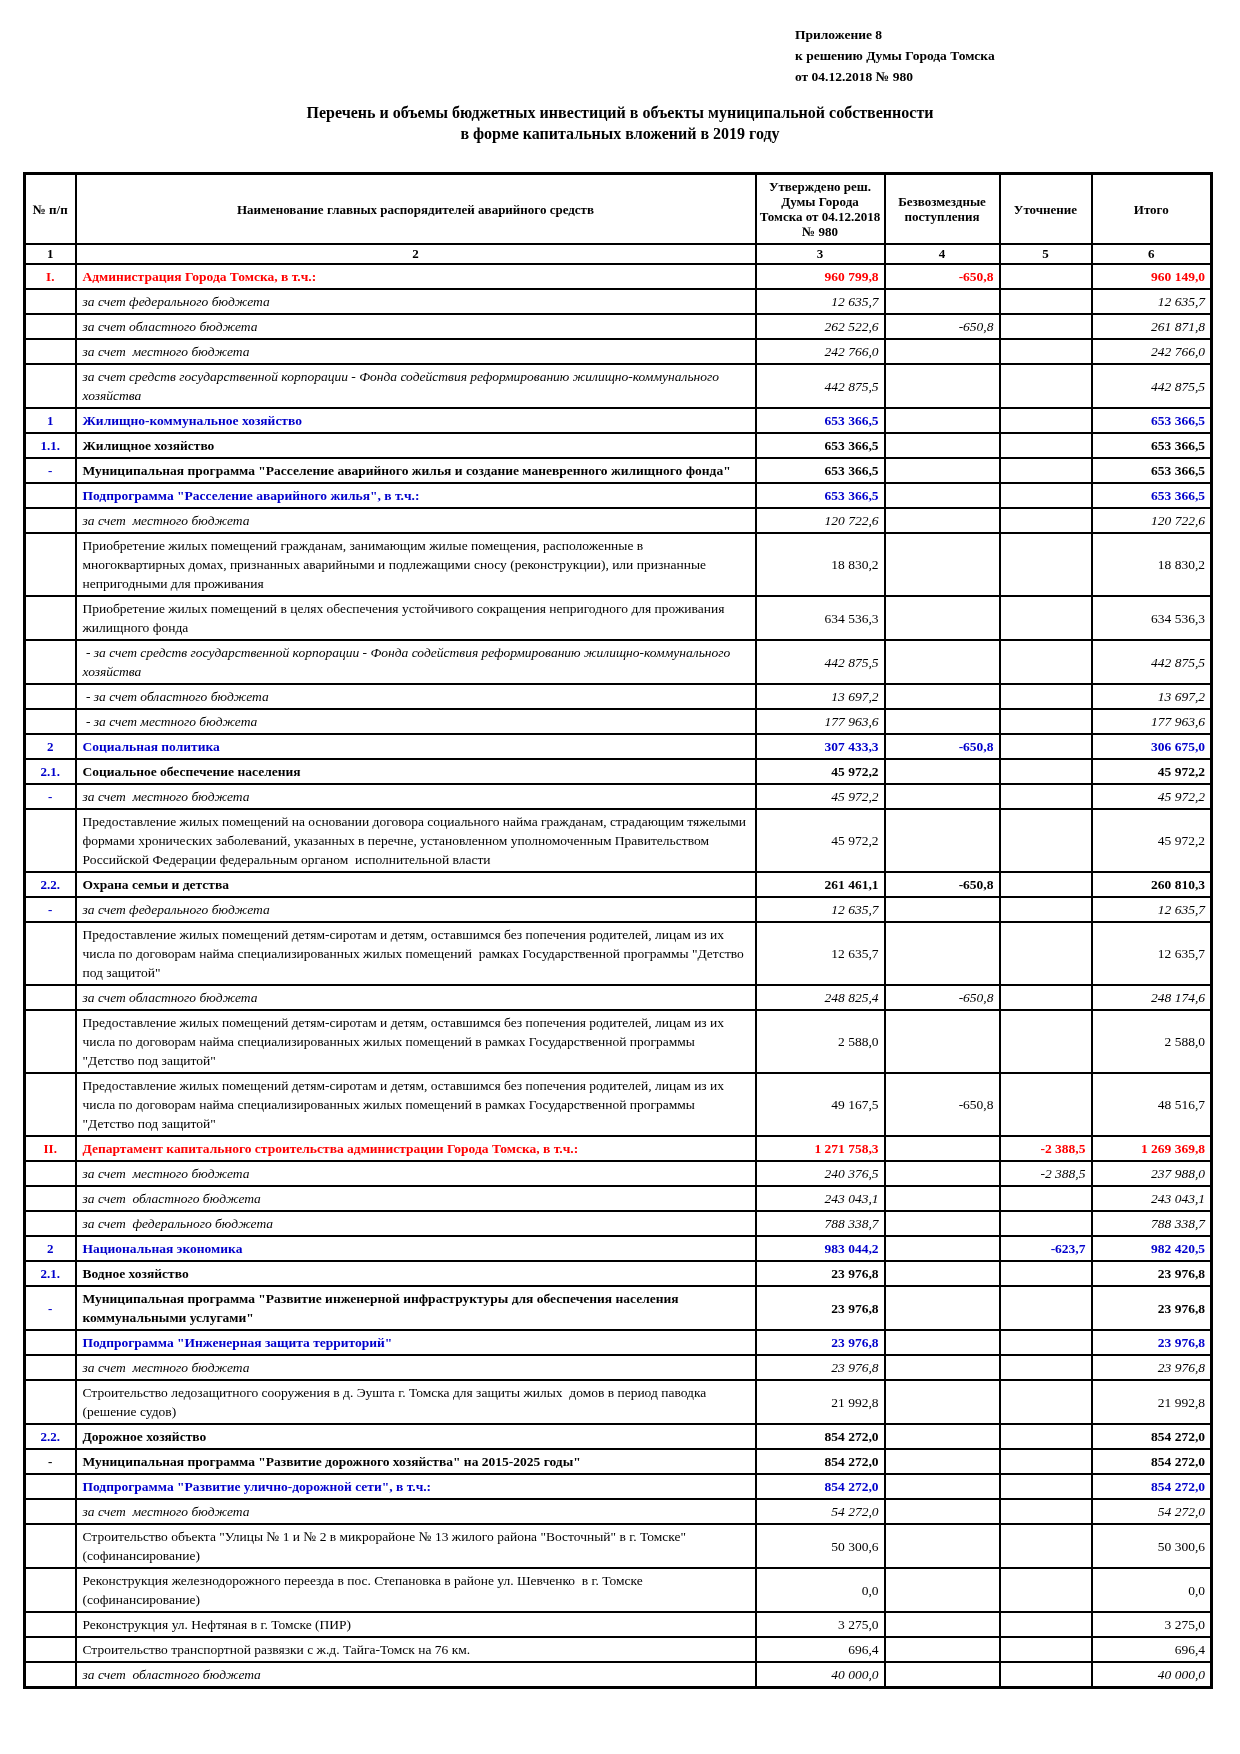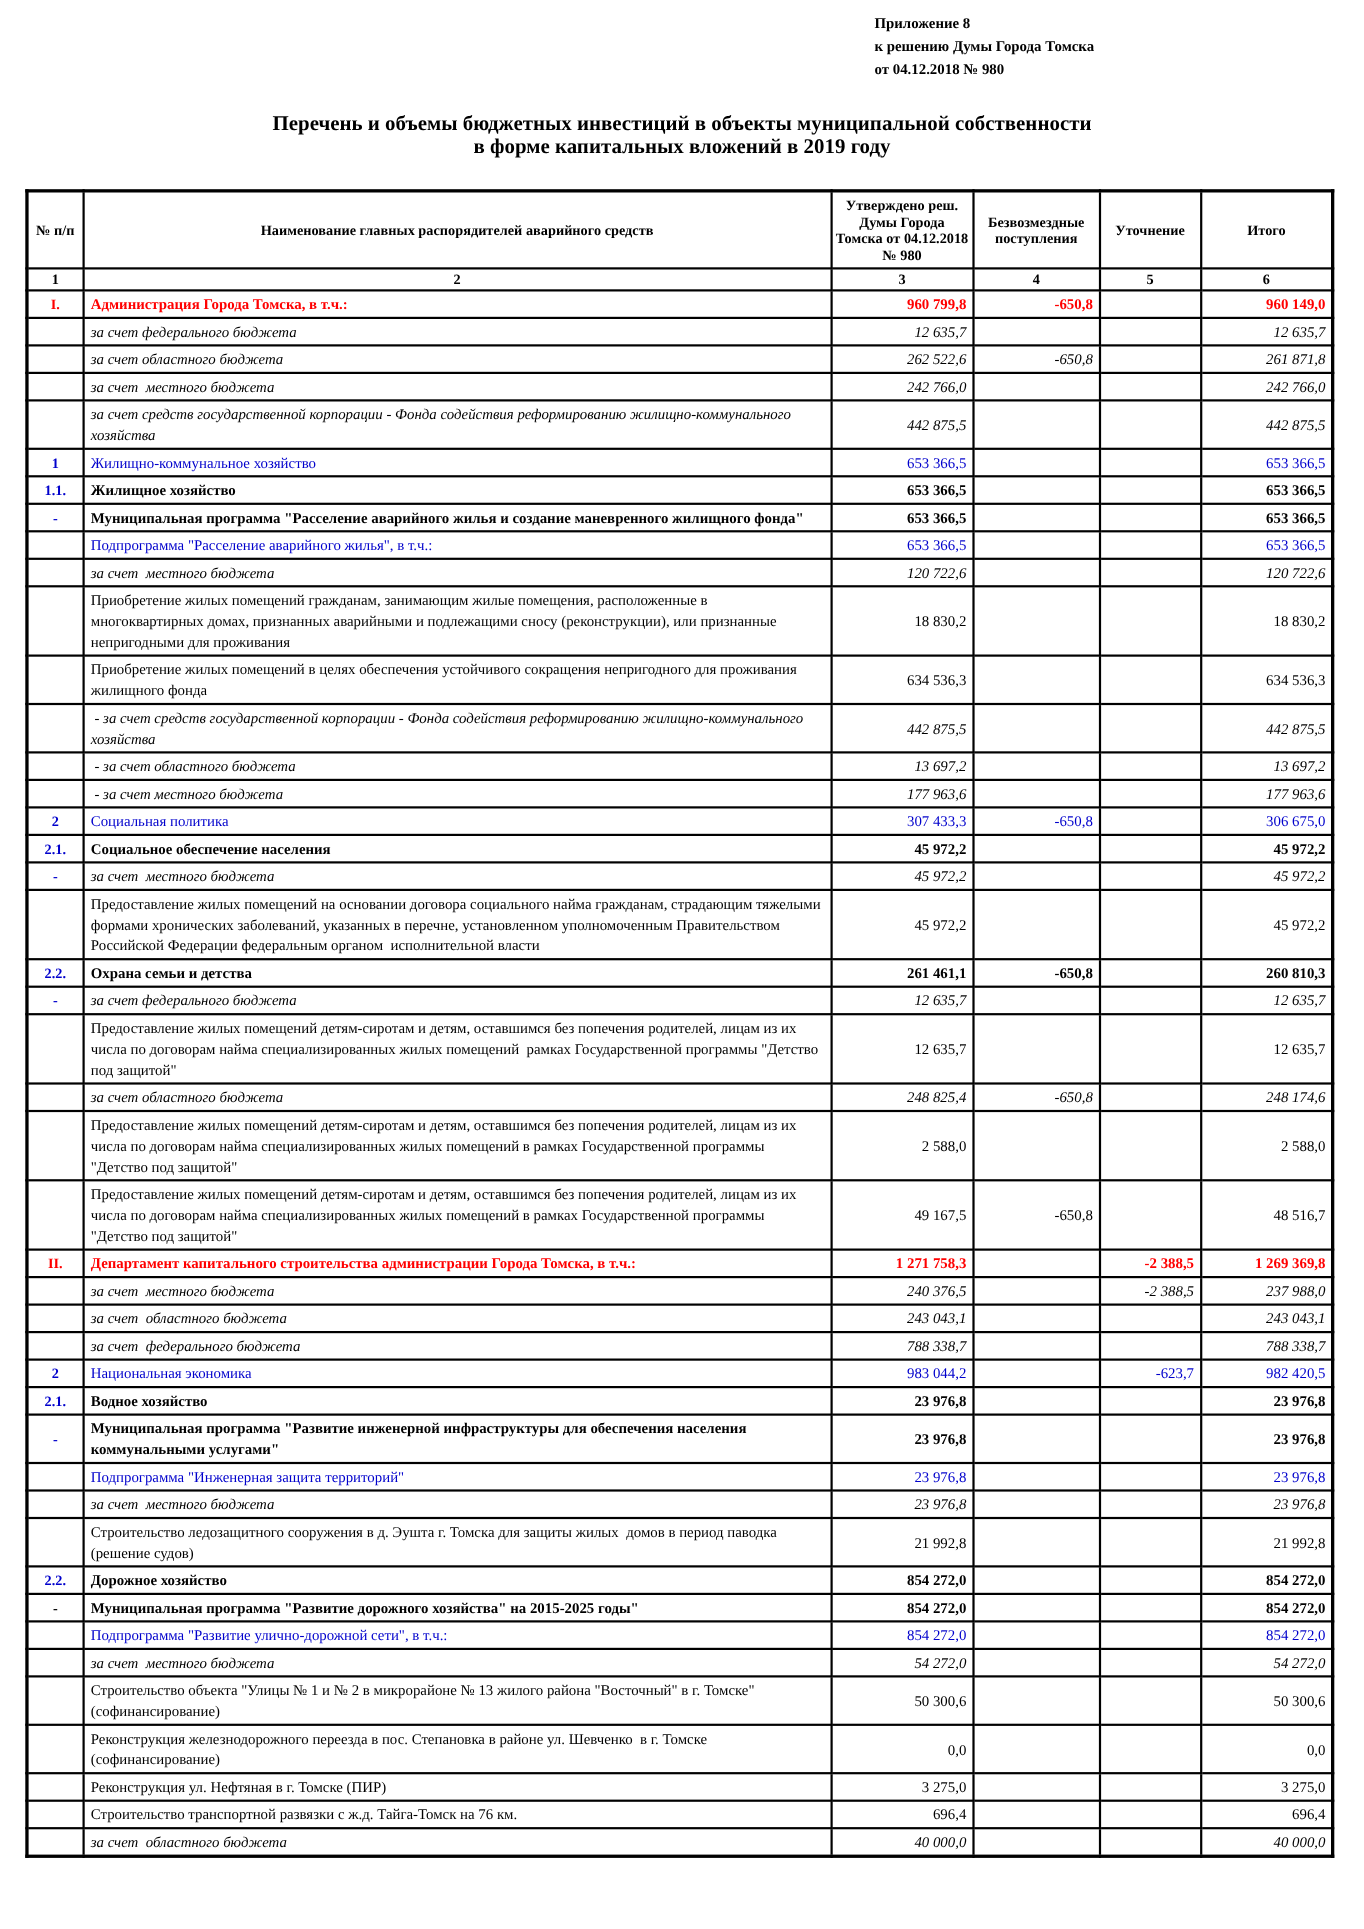--- a/index.html
+++ b/index.html
@@ -1,34 +1,34 @@
 <!DOCTYPE html>
 <html lang="ru"><head>
 <meta charset="utf-8">
 <style>
   html,body{margin:0;padding:0;background:#fff;}
   body{width:1240px;height:1754px;position:relative;font-family:"Liberation Serif",serif;color:#000;}
   .sheet{position:absolute;inset:0;overflow:hidden;}
 
-  .annex{position:absolute;top:10px;left:795px;font-weight:bold;font-size:13.5px;line-height:21px;}
-  .page-title{position:absolute;top:102px;left:0;width:1240px;text-align:center;font-weight:bold;font-size:19px;line-height:21px;}
+  .annex{position:absolute;top:24px;left:795px;font-weight:bold;font-size:13.5px;line-height:21px;}
+  .page-title{position:absolute;top:102px;left:0;width:1240px;text-align:center;font-weight:bold;font-size:16px;line-height:21px;}
   .units{position:absolute;top:140px;left:23px;width:1187px;text-align:right;font-weight:bold;font-size:12px;}
 
   .table-wrap{position:absolute;top:172px;left:23px;width:1187px;}
   table{border-collapse:collapse;table-layout:fixed;width:1187px;border:3px solid #000;}
   th,td{border:2px solid #000;overflow:hidden;}
   thead th{font-weight:bold;font-size:13px;line-height:15px;text-align:center;vertical-align:middle;padding:4px 3px;}
   thead tr.colnums th{font-size:13px;padding:0;height:18px;line-height:18px;}
   td{font-size:13.5px;line-height:19px;vertical-align:middle;}
   .c-num{text-align:center;font-weight:bold;font-size:13px;padding:2px 1px;}
   .c-name{padding:2px 6px;white-space:pre-wrap;}
   .c-val{text-align:right;padding:2px 5px;white-space:nowrap;}
 
   tr.s-red .c-name, tr.s-red .c-val{color:#f00;font-weight:bold;}
-  tr.s-blue .c-name, tr.s-blue .c-val{color:#0000cc;font-weight:normal;}
+  tr.s-blue .c-name, tr.s-blue .c-val{color:#0000cc;font-weight:bold;}
   tr.s-bold .c-name, tr.s-bold .c-val{font-weight:bold;}
   tr.s-italic .c-name, tr.s-italic .c-val{font-style:italic;}
   td.c-num.n-red{color:#f00;}
   td.c-num.n-blue{color:#0000cc;}
   td.c-num.n-black{color:#000;}
 </style>
 </head>
 <body>
 
 <div class="sheet">

